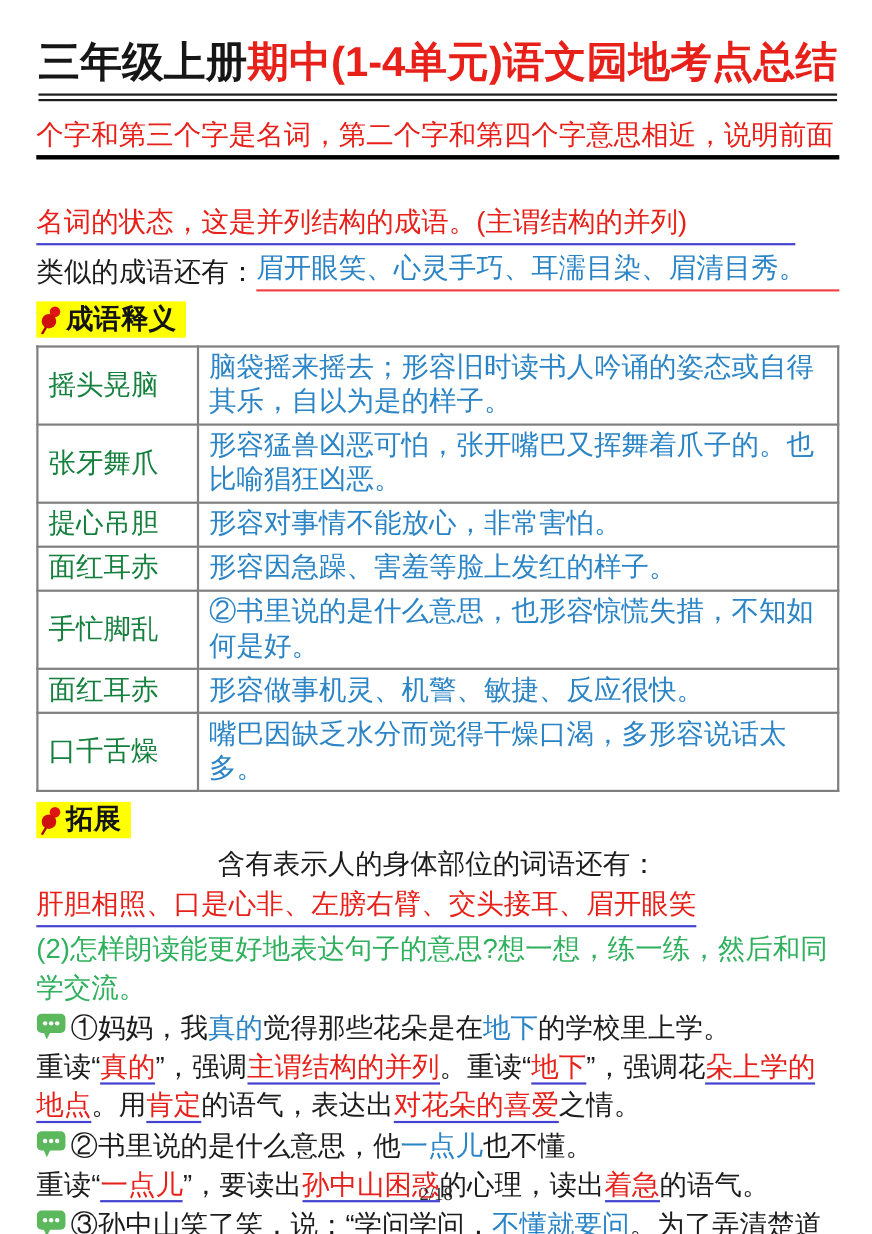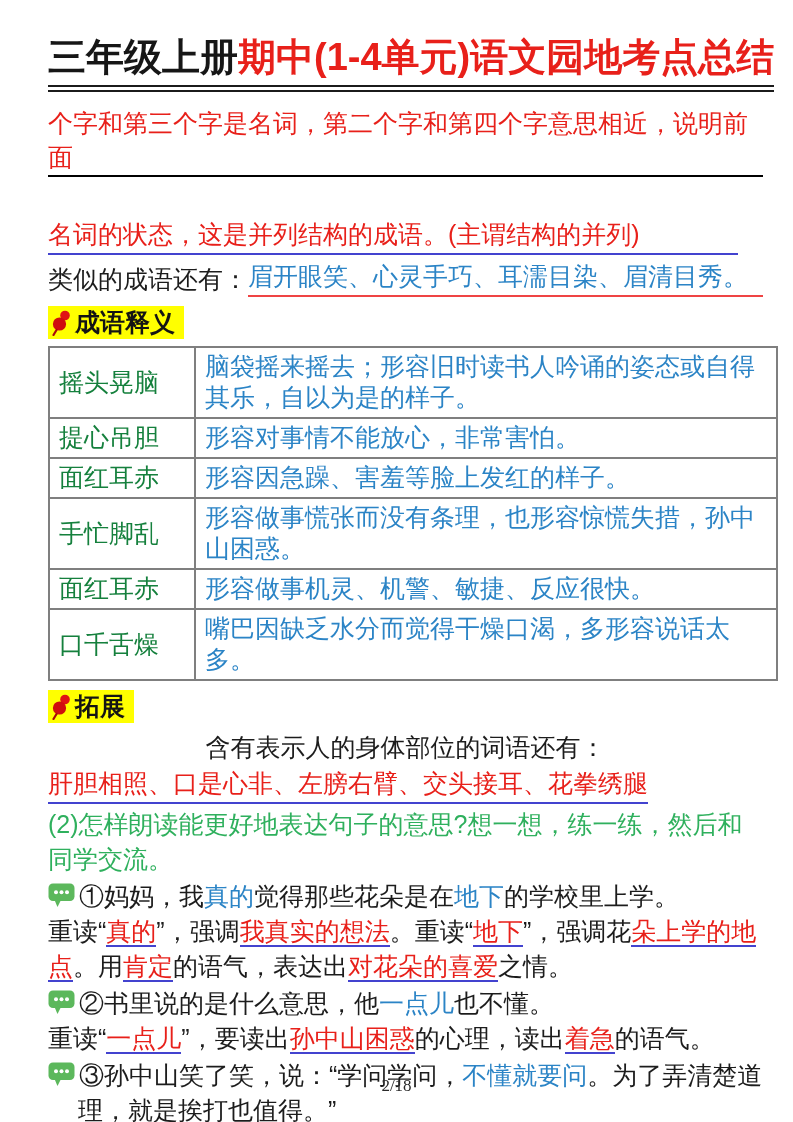--- a/index.html
+++ b/index.html
@@ -3,38 +3,38 @@
 <meta charset="utf-8">
 <style>
   * { margin:0; padding:0; box-sizing:border-box; }
   html,body { background:#ffffff; }
   .page {
     position:relative;
     width:793px; height:1122px;
     background:#ffffff;
     font-family:"Liberation Sans", sans-serif;
     color:#1c1c1c;
-    padding:34px 30px 0 48px;
+    padding:34px 30px 0 33px;
     overflow:hidden;
   }
   
   .title-wrap { text-align:center; margin-bottom:14px; }
   .title {
     display:inline-block;
     font-size:38px; font-weight:bold; letter-spacing:0px;
     line-height:46px;
     border-bottom:7px double #1b1b1b;
     padding-bottom:5px;
     white-space:nowrap;
   }
   .t-black { color:#161616; }
   .t-red   { color:#e8201a; }
   
   .bodytext { font-size:25px; line-height:35px; }
-  .redline  { color:#e8201a; border-bottom:2px solid #000000; line-height:34px; padding-bottom:1px; margin-bottom:2px; }
+  .redline  { color:#e8201a; border-bottom:4px solid #000000; line-height:34px; padding-bottom:1px; margin-bottom:2px; }
   .redline2 { border-bottom:none;margin-top:40px; }
   .redline2 .inner { display:inline-block; color:#e8201a; border-bottom:2px solid #4343cf; padding-right:98px; padding-bottom:1px; }
   .simline  { display:flex; align-items:flex-end; margin-top:4px; }
   .sim-label { color:#1c1c1c; white-space:nowrap; }
   .sim-idioms { color:#2b84c6; flex:1; border-bottom:2px solid #ef4444; padding-bottom:1px; }
   
   .sec-head {
     display:inline-flex; align-items:center; gap:3px;
     background:#ffff00;
     font-size:25px; font-weight:bold; color:#141414;
@@ -101,30 +101,34 @@
     </div>
   </div>
 
   <table class="idioms">
     <tbody>
       <tr>
         <td class="idiom">摇头晃脑</td>
         <td class="meaning">脑袋摇来摇去；形容旧时读书人吟诵的姿态或自得其乐，自以为是的样子。</td>
       </tr>
       <tr>
+        <td class="idiom">张牙舞爪</td>
+        <td class="meaning">形容猛兽凶恶可怕，张开嘴巴又挥舞着爪子的。也比喻猖狂凶恶。</td>
+      </tr>
+      <tr>
         <td class="idiom">提心吊胆</td>
         <td class="meaning">形容对事情不能放心，非常害怕。</td>
       </tr>
       <tr>
         <td class="idiom">面红耳赤</td>
         <td class="meaning">形容因急躁、害羞等脸上发红的样子。</td>
       </tr>
       <tr>
         <td class="idiom">手忙脚乱</td>
-        <td class="meaning">形容做事慌张而没有条理，也形容惊慌失措，孙中山困惑。</td>
+        <td class="meaning">②书里说的是什么意思，也形容惊慌失措，不知如何是好。</td>
       </tr>
       <tr>
         <td class="idiom">面红耳赤</td>
         <td class="meaning">形容做事机灵、机警、敏捷、反应很快。</td>
       </tr>
       <tr>
         <td class="idiom">口千舌燥</td>
         <td class="meaning">嘴巴因缺乏水分而觉得干燥口渴，多形容说话太多。</td>
       </tr>
     </tbody>
@@ -136,35 +140,35 @@
         <circle cx="14" cy="6.5" r="4.8" fill="#e01414"></circle>
         <circle cx="8.5" cy="15" r="6.6" fill="#cf0e0e"></circle>
         <path d="M5.5 21 L2.5 26" stroke="#a80808" stroke-width="2.2" stroke-linecap="round"></path>
       </svg>
       <span>拓展</span>
     </div>
   </div>
 
   <div class="bodytext">
     <div class="bp-label">含有表示人的身体部位的词语还有：</div>
-    <div><span class="bp-idioms">肝胆相照、口是心非、左膀右臂、交头接耳、花拳绣腿</span></div>
+    <div><span class="bp-idioms">肝胆相照、口是心非、左膀右臂、交头接耳、眉开眼笑</span></div>
     <div class="green">(2)怎样朗读能更好地表达句子的意思?想一想，练一练，然后和同学交流。</div>
   </div>
 
   <div class="bodytext ex">
     <div>
       <svg class="chat" width="27" height="25" viewBox="0 0 27 25">
         <rect x="0.5" y="0.5" width="26" height="17.5" rx="4.5" fill="#5cb85c"></rect>
         <path d="M6.5 17 L9.5 24 L13 17 Z" fill="#5cb85c"></path>
         <circle cx="8" cy="9.3" r="2" fill="#ffffff"></circle>
         <circle cx="13.5" cy="9.3" r="2" fill="#ffffff"></circle>
         <circle cx="19" cy="9.3" r="2" fill="#ffffff"></circle>
       </svg><span class="k">①妈妈，我</span><span class="b">真的</span><span class="k">觉得那些花朵是在</span><span class="b">地下</span><span class="k">的学校里上学。</span>
     </div>
-    <div><span class="k">重读“</span><span class="ru">真的</span><span class="k">”，强调</span><span class="ru">我真实的想法</span><span class="k">。重读“</span><span class="ru">地下</span><span class="k">”，强调花</span><span class="ru">朵上学的地点</span><span class="k">。用</span><span class="ru">肯定</span><span class="k">的语气，表达出</span><span class="ru">对花朵的喜爱</span><span class="k">之情。</span></div>
+    <div><span class="k">重读“</span><span class="ru">真的</span><span class="k">”，强调</span><span class="ru">主谓结构的并列</span><span class="k">。重读“</span><span class="ru">地下</span><span class="k">”，强调花</span><span class="ru">朵上学的地点</span><span class="k">。用</span><span class="ru">肯定</span><span class="k">的语气，表达出</span><span class="ru">对花朵的喜爱</span><span class="k">之情。</span></div>
   </div>
 
   <div class="bodytext ex">
     <div>
       <svg class="chat" width="27" height="25" viewBox="0 0 27 25">
         <rect x="0.5" y="0.5" width="26" height="17.5" rx="4.5" fill="#5cb85c"></rect>
         <path d="M6.5 17 L9.5 24 L13 17 Z" fill="#5cb85c"></path>
         <circle cx="8" cy="9.3" r="2" fill="#ffffff"></circle>
         <circle cx="13.5" cy="9.3" r="2" fill="#ffffff"></circle>
         <circle cx="19" cy="9.3" r="2" fill="#ffffff"></circle>

